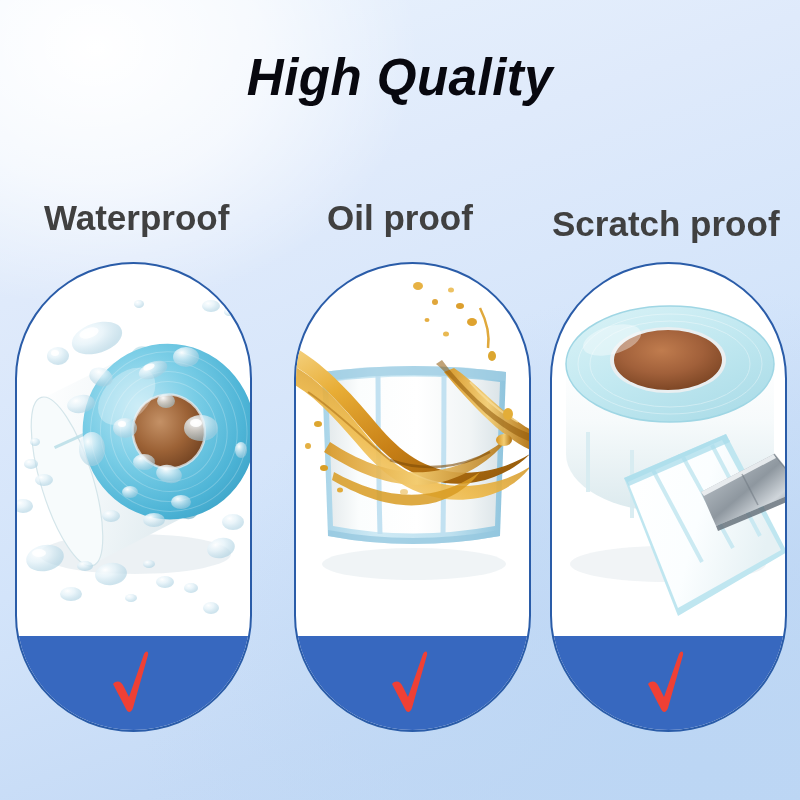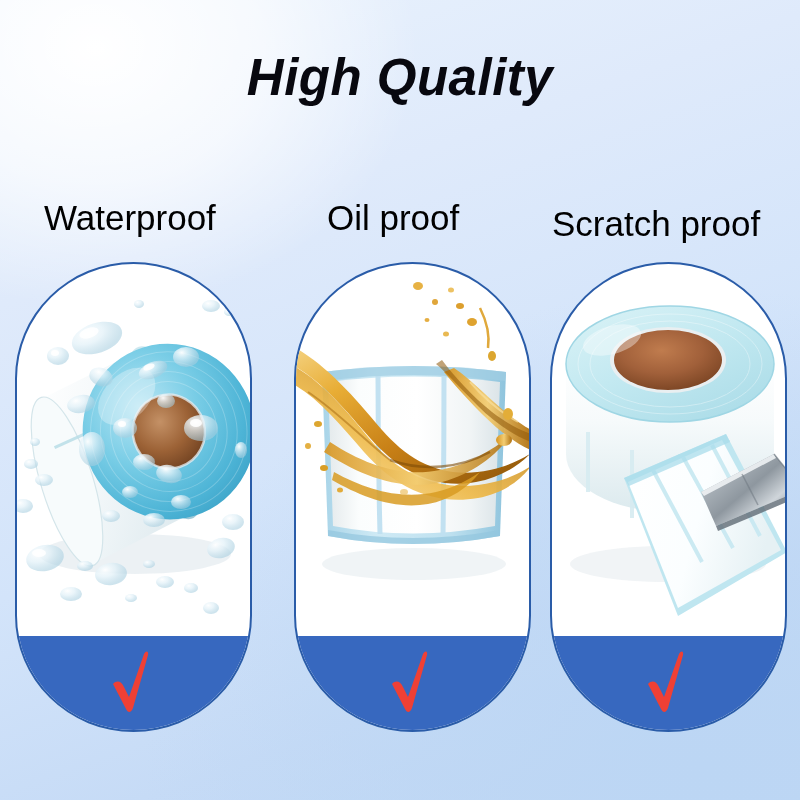--- a/index.html
+++ b/index.html
@@ -25,22 +25,22 @@
     font-weight: bold;
     letter-spacing: 0.5px;
     color: #08080f;
     font-style: italic;
   }
 
   
   .label {
     position: absolute;
     font-size: 35px;
-    font-weight: 400;
-    color: #000000;
+    font-weight: 700;
+    color: #404040;
     white-space: nowrap;
   }
   .label-0 { left: 44px;  top: 198px; }
   .label-1 { left: 327px; top: 198px; }
   .label-2 { left: 552px; top: 204px; }
 
   
   .card {
     position: absolute;
     top: 262px;

